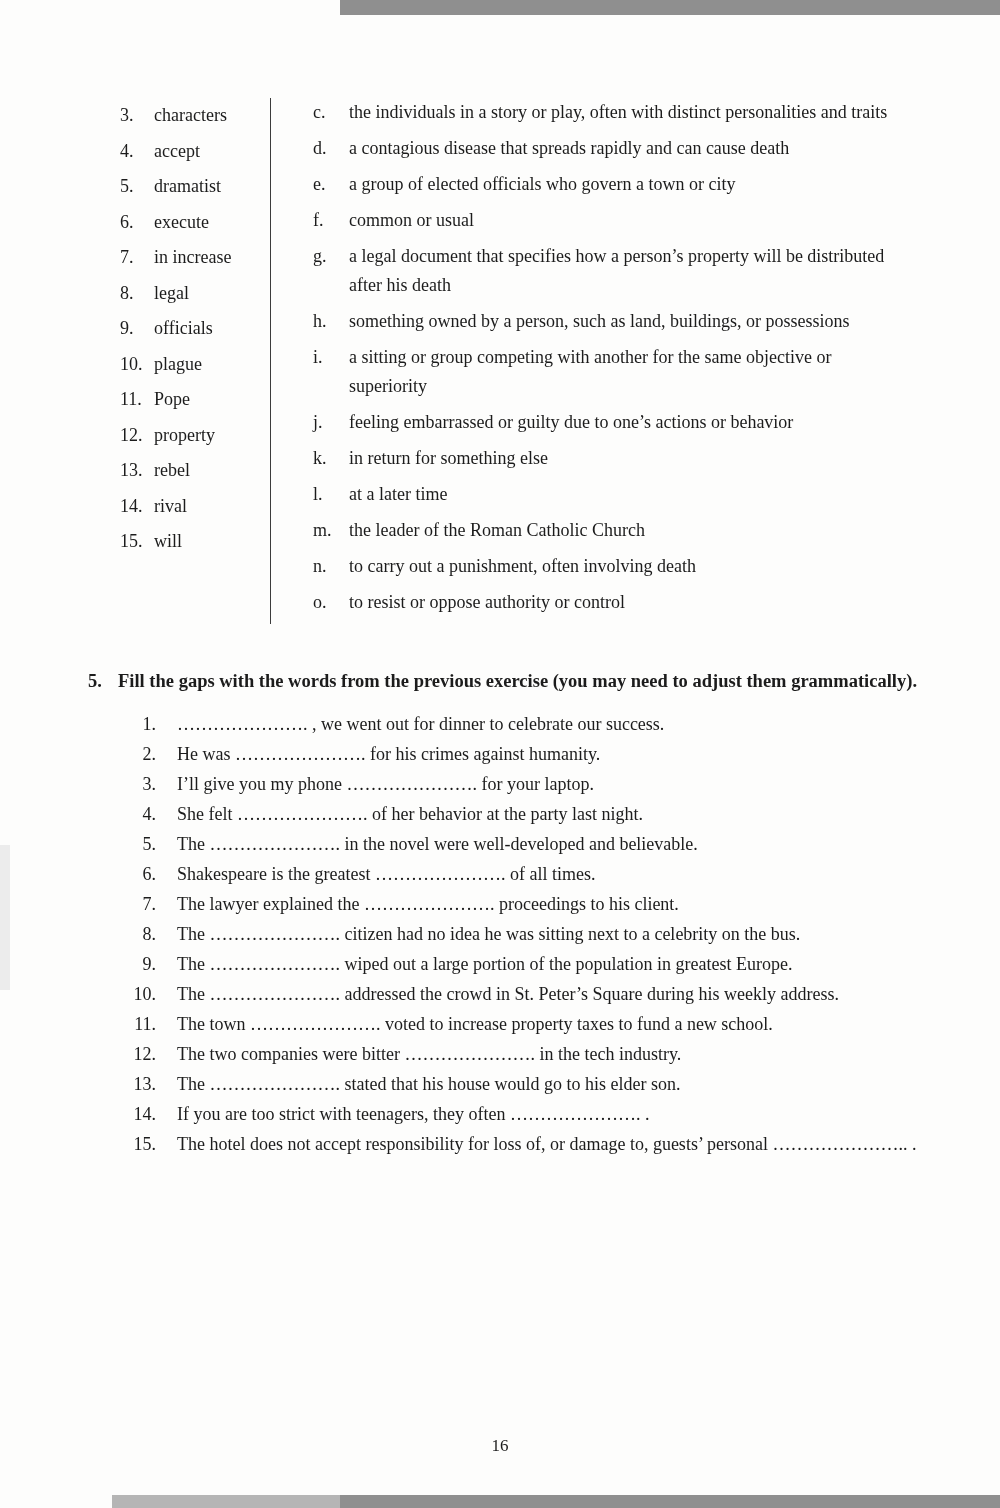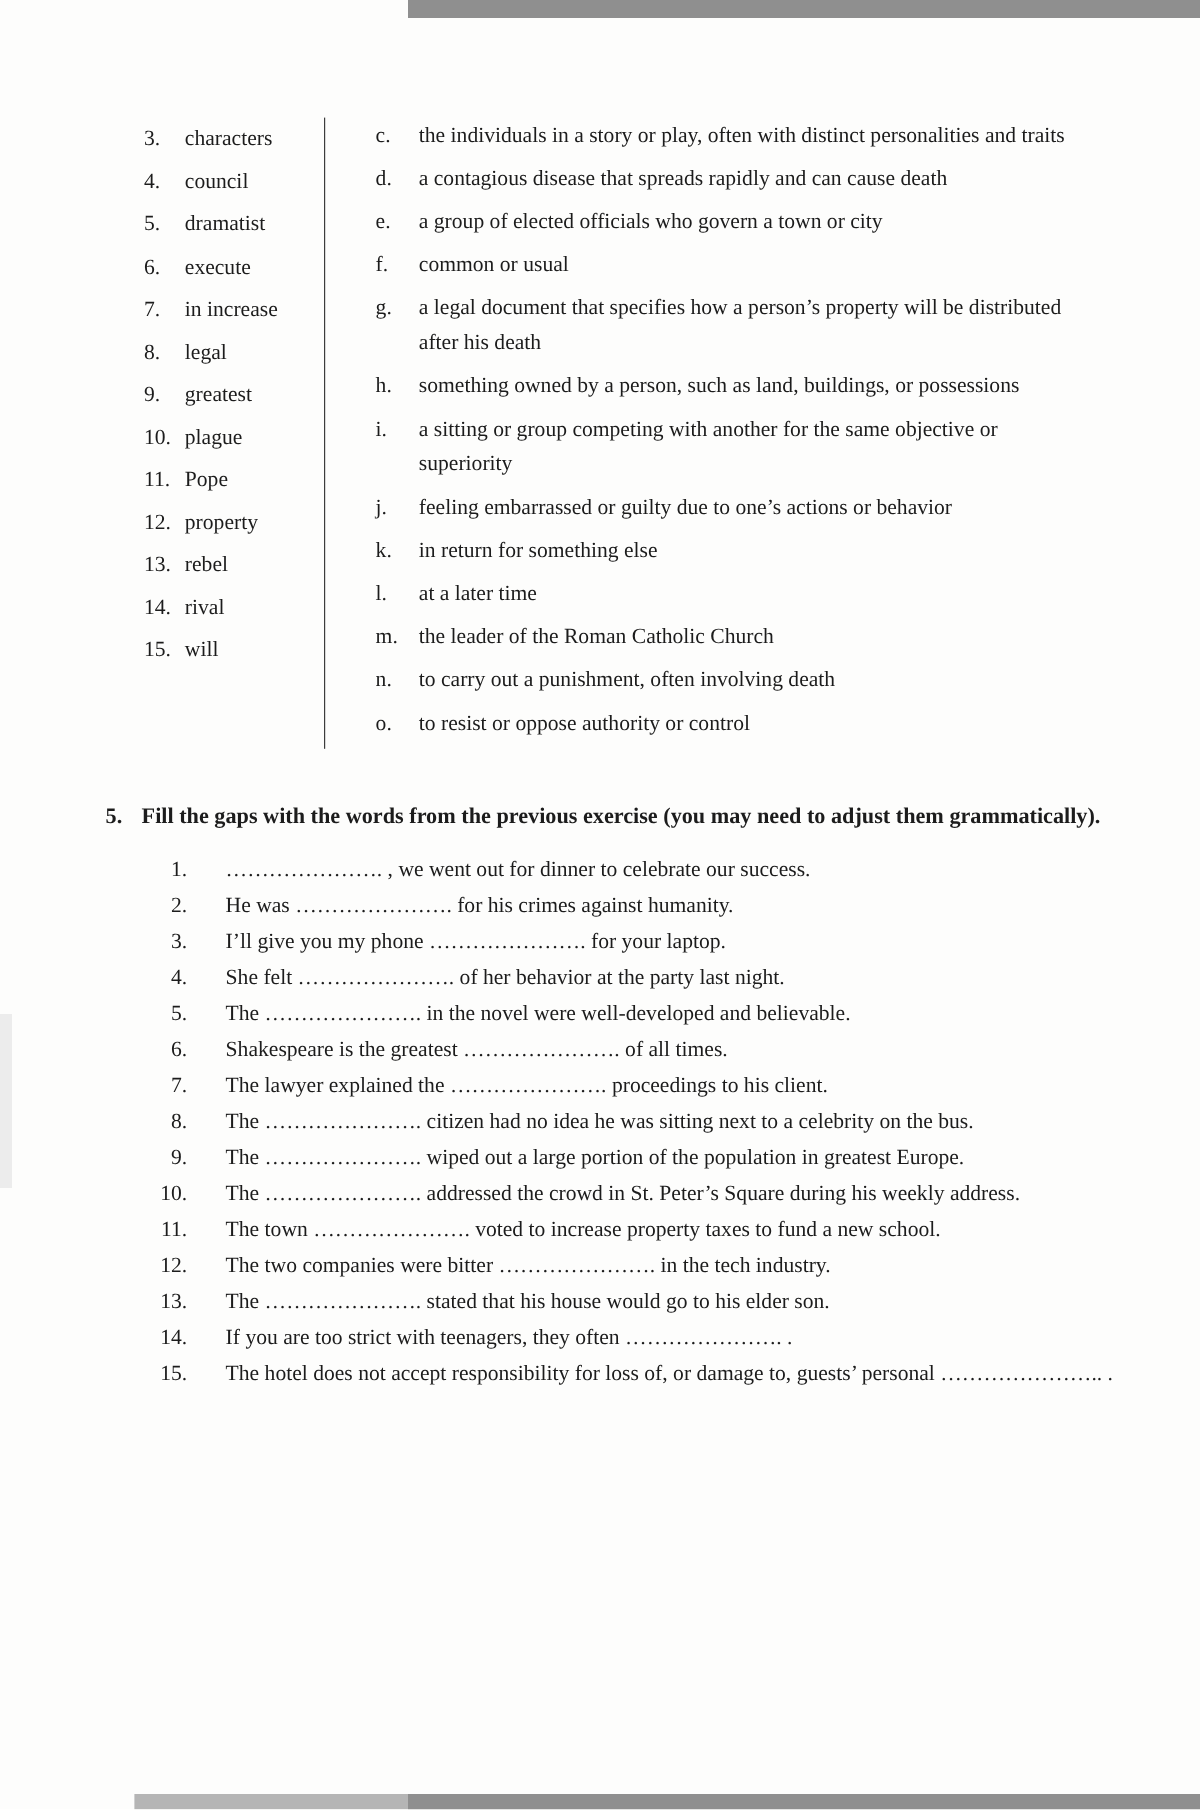--- a/index.html
+++ b/index.html
@@ -74,21 +74,21 @@
     font-size: 18px;
     line-height: 30px;
   }
   .gap-item .gnum {
     width: 68px;
     flex-shrink: 0;
     text-align: right;
   }
   .gap-item .gtext {
     flex: 1;
-    margin-left: 32px;
+    margin-left: 21px;
     text-align: justify;
   }
 
   .page-number {
     position: absolute;
     bottom: 52px;
     left: 0;
     width: 100%;
     text-align: center;
     font-size: 17px;
@@ -109,41 +109,41 @@
     <div class="matching">
 
       <div class="match-left">
         <ul class="word-list">
           <li class="word-item">
               <span class="num">3.</span>
               <span class="word">characters</span>
             </li>
           <li class="word-item">
               <span class="num">4.</span>
-              <span class="word">council</span>
+              <span class="word">accept</span>
             </li>
           <li class="word-item">
               <span class="num">5.</span>
               <span class="word">dramatist</span>
             </li>
           <li class="word-item">
               <span class="num">6.</span>
               <span class="word">execute</span>
             </li>
           <li class="word-item">
               <span class="num">7.</span>
               <span class="word">in increase</span>
             </li>
           <li class="word-item">
               <span class="num">8.</span>
               <span class="word">legal</span>
             </li>
           <li class="word-item">
               <span class="num">9.</span>
-              <span class="word">greatest</span>
+              <span class="word">officials</span>
             </li>
           <li class="word-item">
               <span class="num">10.</span>
               <span class="word">plague</span>
             </li>
           <li class="word-item">
               <span class="num">11.</span>
               <span class="word">Pope</span>
             </li>
           <li class="word-item">
@@ -286,13 +286,14 @@
           <span class="gtext">If you are too strict with teenagers, they often …………………. .</span>
         </li>
       <li class="gap-item">
           <span class="gnum">15.</span>
           <span class="gtext">The hotel does not accept responsibility for loss of, or damage to, guests’ personal ………………….. .</span>
         </li>
     </ul>
 
   </div>
 
+  <div class="page-number">16</div>
 </div>
 
 </body></html>

